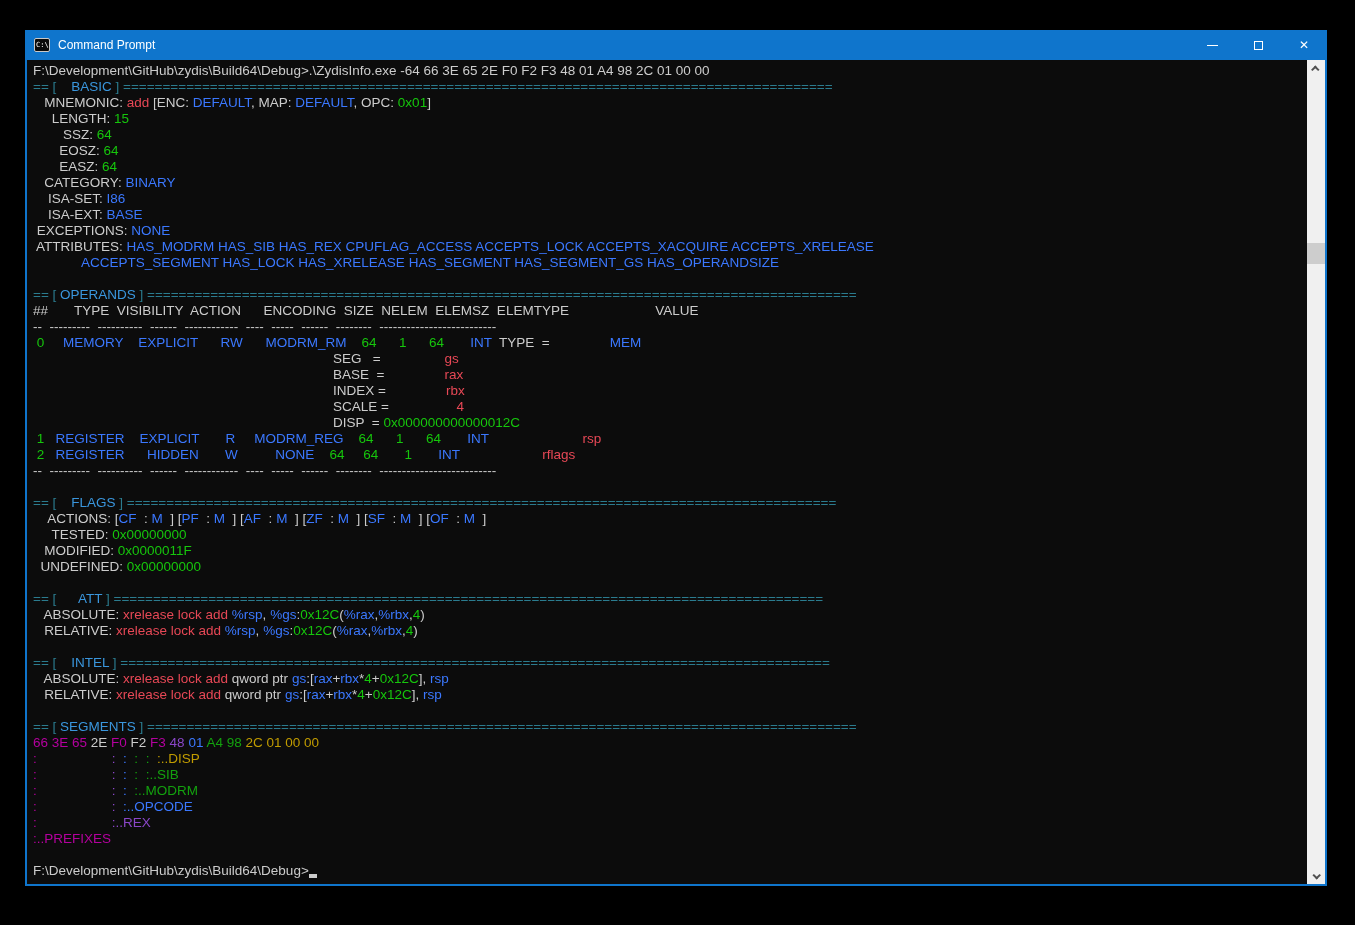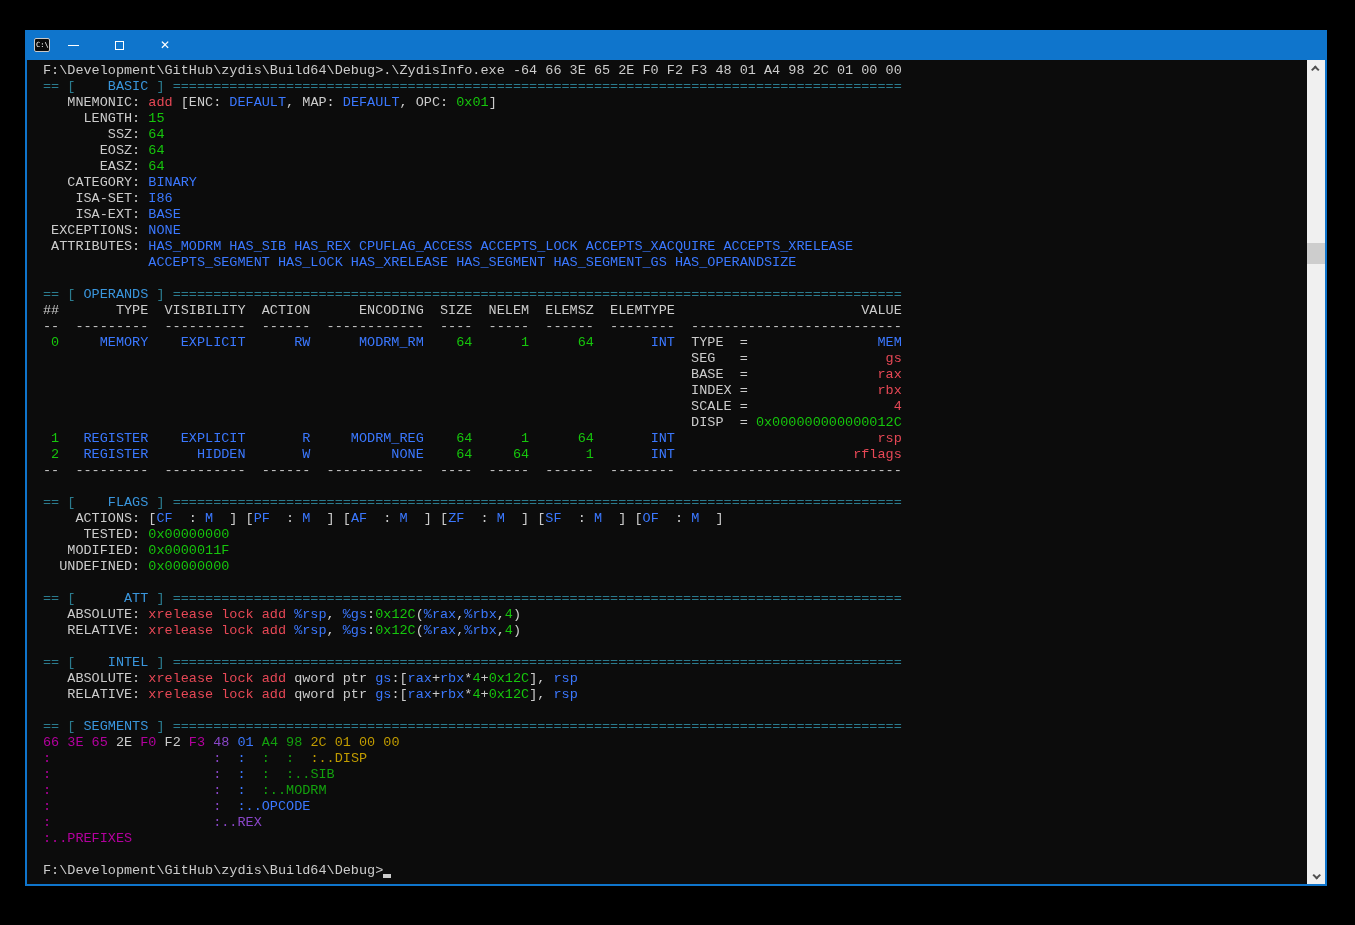--- a/index.html
+++ b/index.html
@@ -23,21 +23,21 @@
   .title { color:#fff; font-size:12px; margin-left:8px; flex:1 1 auto; }
   .caption-buttons { display:flex; height:30px; }
   .cap-btn { width:46px; height:30px; display:flex; align-items:center; justify-content:center; }
   .glyph-min { width:11px; height:1px; background:#fff; }
   .glyph-max { width:9px; height:9px; border:1px solid #fff; }
   .glyph-close { color:#fff; font-size:12px; line-height:12px; }
   .body { flex:1 1 auto; display:flex; min-height:0; }
   pre.content {
     flex:1 1 auto; background:var(--bg,#0C0C0C); padding:3px 0 0 6px;
     overflow:hidden; white-space:pre;
-    font-family:Liberation Mono, monospace; font-size:13.5px; line-height:16px;margin-left:10px;
+    font-family:Liberation Sans, sans-serif; font-size:13.5px; line-height:16px;
   }
   .line { height:16px; white-space:pre; }
   .cursor {
     display:inline-block; width:8px; height:14px; vertical-align:text-bottom;
     background:linear-gradient(transparent 72%, var(--w,#CCCCCC) 72%);
   }
   .scrollbar {
     flex:0 0 18px; width:18px; background:var(--track,#F0F0F0); position:relative;
   }
   .sb-btn { position:absolute; left:0; width:18px; height:17px;
@@ -51,20 +51,21 @@
     background:var(--thumb,#CDCDCD); }
 </style>
 </head>
 <body style="background: rgb(0, 0, 0);">
 
 <div class="window">
   <div class="titlebar">
     <div class="app-icon">
       <span>C:\</span>
     </div>
+    <div class="title">Command Prompt</div>
     <div class="caption-buttons">
       <div class="cap-btn">
         <div class="glyph-min"></div>
       </div>
       <div class="cap-btn">
         <div class="glyph-max"></div>
       </div>
       <div class="cap-btn">
         <span class="glyph-close">✕</span>
       </div>

